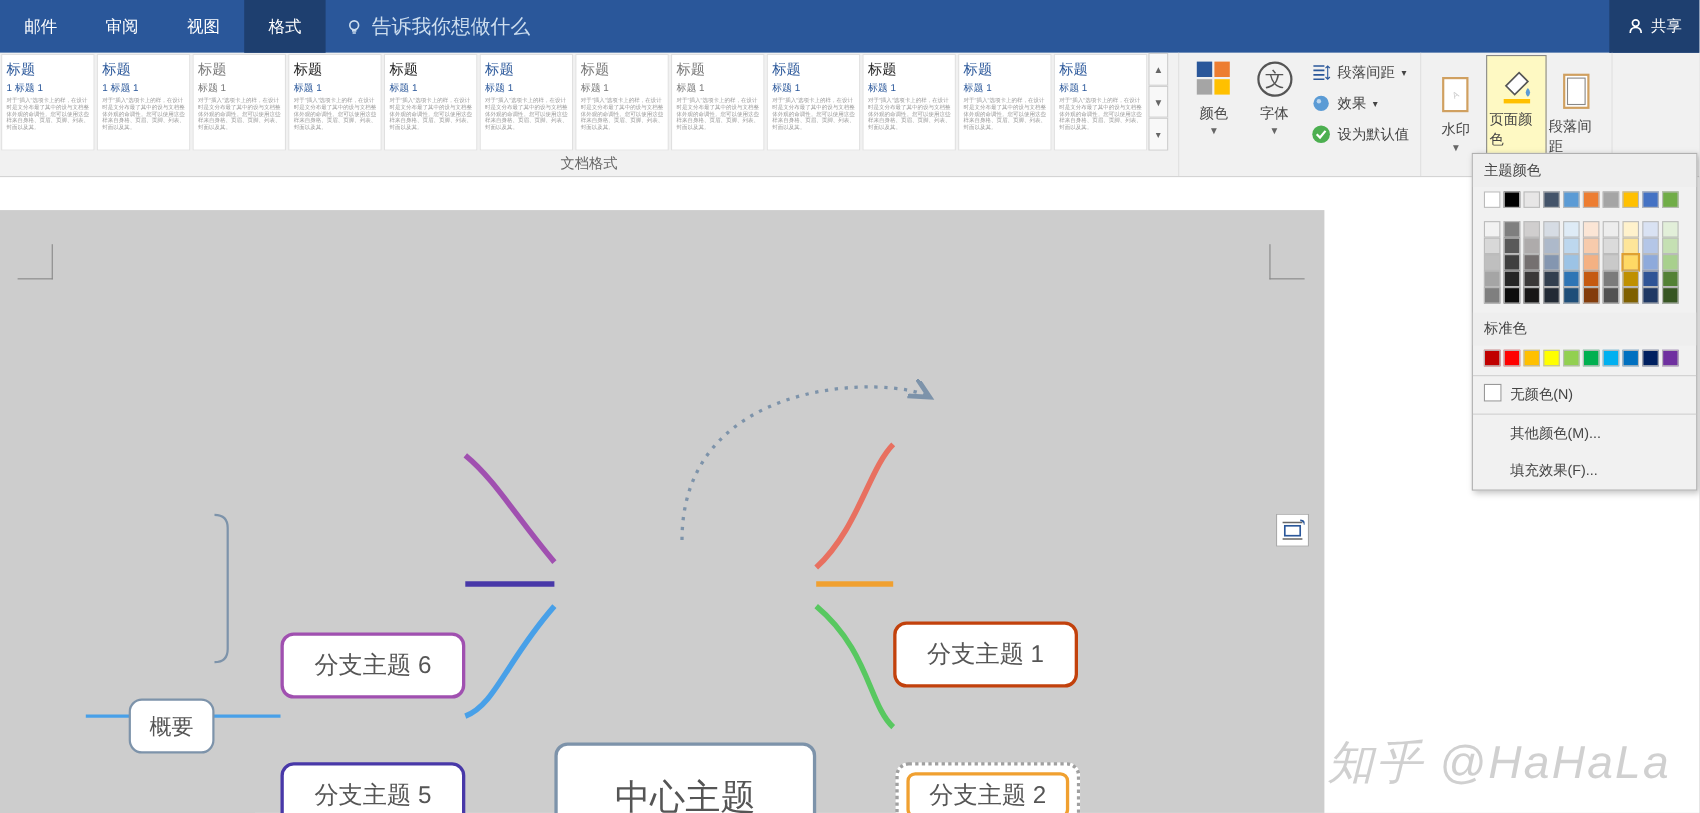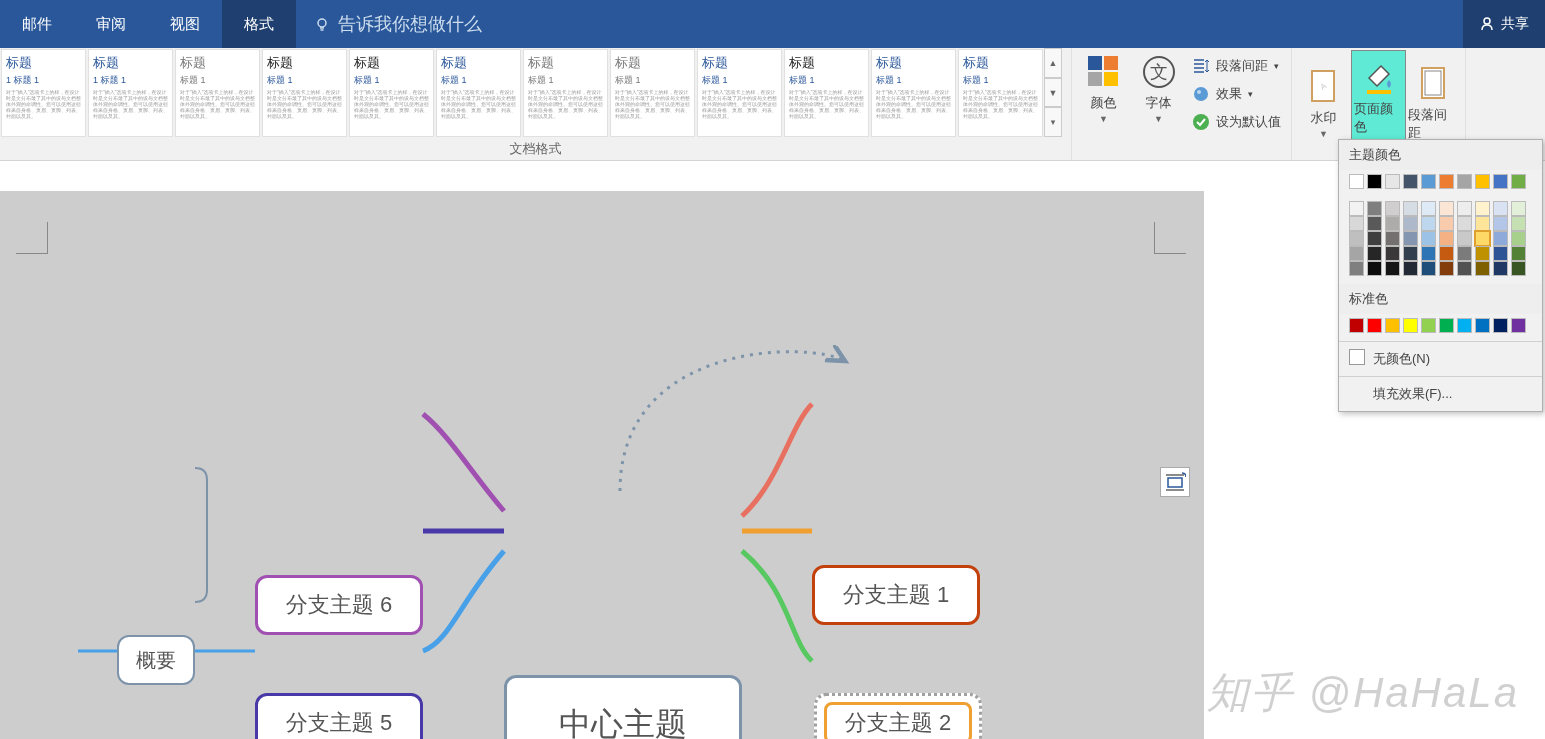--- a/index.html
+++ b/index.html
@@ -20,21 +20,21 @@
 .style-thumb .t1 { font-size: 13px; color: #2a579a; margin-bottom: 2px; }
 .style-thumb .t1.grey { color: #777; }
 .style-thumb .t1.black { color: #222; }
 .style-thumb .t2 { font-size: 9px; color: #2a579a; margin-bottom: 2px; }
 .style-thumb .t2.grey { color: #777; }
 .style-thumb .body { font-size: 5px; color: #999; line-height: 1.2; word-break: break-all; }
 .style-scroll { width: 18px; display: flex; flex-direction: column; }
 .style-scroll div { flex: 1; border: 1px solid #ccc; background: #f8f8f8; display:flex; align-items:center; justify-content:center; font-size:9px; color:#666; }
 
 .big-btn { width: 55px; display: flex; flex-direction: column; align-items: center; justify-content: center; font-size: 13px; color: #444; cursor: pointer; padding: 4px 2px; }
-.big-btn.active { background: #5eead4; border: 1px solid #888; }
+.big-btn.active { background: #fef9c3; border: 1px solid #888; }
 .big-btn .ico { width: 36px; height: 36px; margin-bottom: 4px; }
 .big-btn .arr { font-size: 9px; color: #666; margin-top: 2px; }
 
 .small-row { display: flex; align-items: center; height: 28px; padding: 0 6px; font-size: 13px; color: #444; cursor: pointer; gap: 6px; }
 .small-row .sico { width: 18px; height: 18px; }
 
 .canvas { position: absolute; left: 0; top: 191px; width: 1204px; height: 548px; background: #cdcdcd; }
 .page-corner { position:absolute; background:#fff; }
 .page-corner.tl { left:16px; top:31px; width:32px; height:32px; border-right:1px solid #999; border-bottom:1px solid #999;}
 .page-corner.tr { right:18px; top:31px; width:32px; height:32px; border-left:1px solid #999; border-bottom:1px solid #999;}
@@ -350,16 +350,17 @@
       <div class="sw" style="background: rgb(146, 208, 80);"></div>
       <div class="sw" style="background: rgb(0, 176, 80);"></div>
       <div class="sw" style="background: rgb(0, 176, 240);"></div>
       <div class="sw" style="background: rgb(0, 112, 192);"></div>
       <div class="sw" style="background: rgb(0, 32, 96);"></div>
       <div class="sw" style="background: rgb(112, 48, 160);"></div>
     </div>
   <hr>
   <div class="menu-item"><div class="mi-ico" style="background:#fff"></div><span>无颜色(N)</span></div>
   <hr>
+  <div class="menu-item">其他颜色(M)...</div>
   <div class="menu-item">填充效果(F)...</div>
 </div>
 
 <div class="watermark">知乎 @HaHaLa</div>
 
 </body></html>

